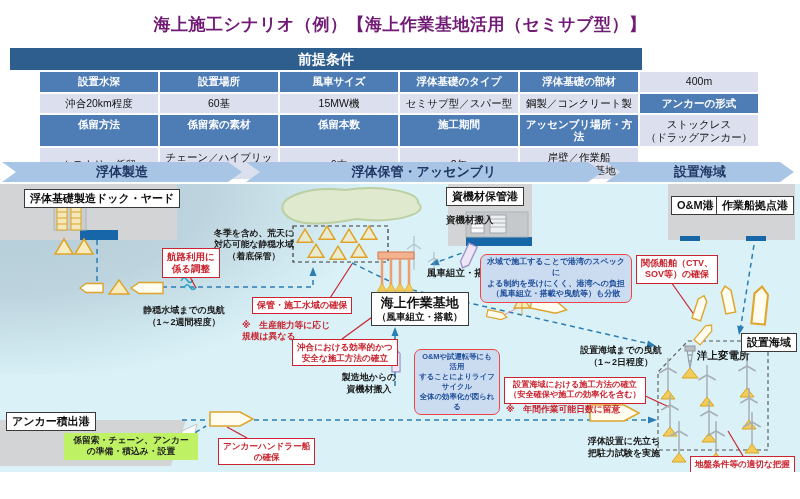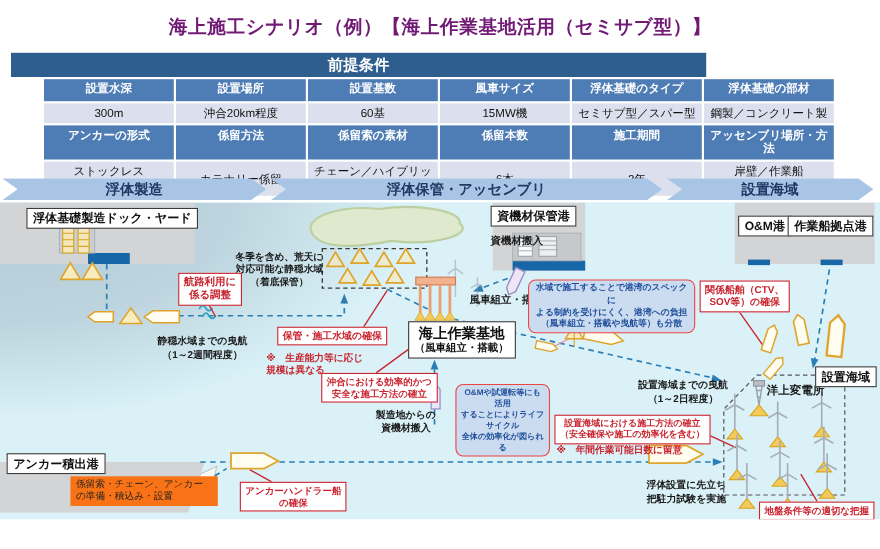--- a/index.html
+++ b/index.html
@@ -29,39 +29,38 @@
   .wb .t1{font-size:13px;font-weight:bold;}
   .wb .t2{font-size:9.5px;font-weight:bold;}
   .note{position:absolute;color:#1a1a1a;font-weight:bold;font-size:9px;line-height:1.3;
     white-space:pre-line;text-align:center;z-index:4;}
   .issue{position:absolute;background:#fff;border:1.5px solid #C9242F;color:#C9242F;font-weight:bold;
     font-size:9px;line-height:1.25;padding:2px 4px;text-align:center;white-space:pre-line;z-index:6;box-sizing:border-box;}
   .rnote{position:absolute;color:#C9242F;font-weight:bold;font-size:8.8px;line-height:1.3;
     white-space:pre-line;text-align:left;z-index:6;}
   .benefit{position:absolute;background:#CBDCF0;border:1px solid #ef4444;border-radius:7px;color:#1F4E9A;
     font-weight:bold;line-height:1.35;padding:2px 4px;text-align:center;white-space:pre-line;z-index:6;box-sizing:border-box;}
-  .gbox{position:absolute;background:#f97316;color:#222;font-weight:normal;font-size:8.8px;line-height:1.3;
-    padding:2px 5px;text-align:left;white-space:pre-line;z-index:5;}
+  .gbox{position:absolute;background:#bef264;color:#222;font-weight:bold;font-size:8.8px;line-height:1.3;
+    padding:2px 5px;text-align:center;white-space:pre-line;z-index:5;}
 </style>
 </head>
 <body>
 
 <div class="canvas">
 
   <div class="title">海上施工シナリオ（例）【海上作業基地活用（セミサブ型）】</div>
 
   <div class="pc-header">前提条件</div>
   <div class="pc-grid">
     <div class="pc-th">設置水深</div>
     <div class="pc-th">設置場所</div>
-    <div class="pc-th">設置基数</div>
     <div class="pc-th">風車サイズ</div>
     <div class="pc-th">浮体基礎のタイプ</div>
     <div class="pc-th">浮体基礎の部材</div>
-    <div class="pc-td">300m</div>
+    <div class="pc-td">400m</div>
     <div class="pc-td">沖合20km程度</div>
     <div class="pc-td">60基</div>
     <div class="pc-td">15MW機</div>
     <div class="pc-td">セミサブ型／スパー型</div>
     <div class="pc-td">鋼製／コンクリート製</div>
     <div class="pc-th">アンカーの形式</div>
     <div class="pc-th">係留方法</div>
     <div class="pc-th">係留索の素材</div>
     <div class="pc-th">係留本数</div>
     <div class="pc-th">施工期間</div>

